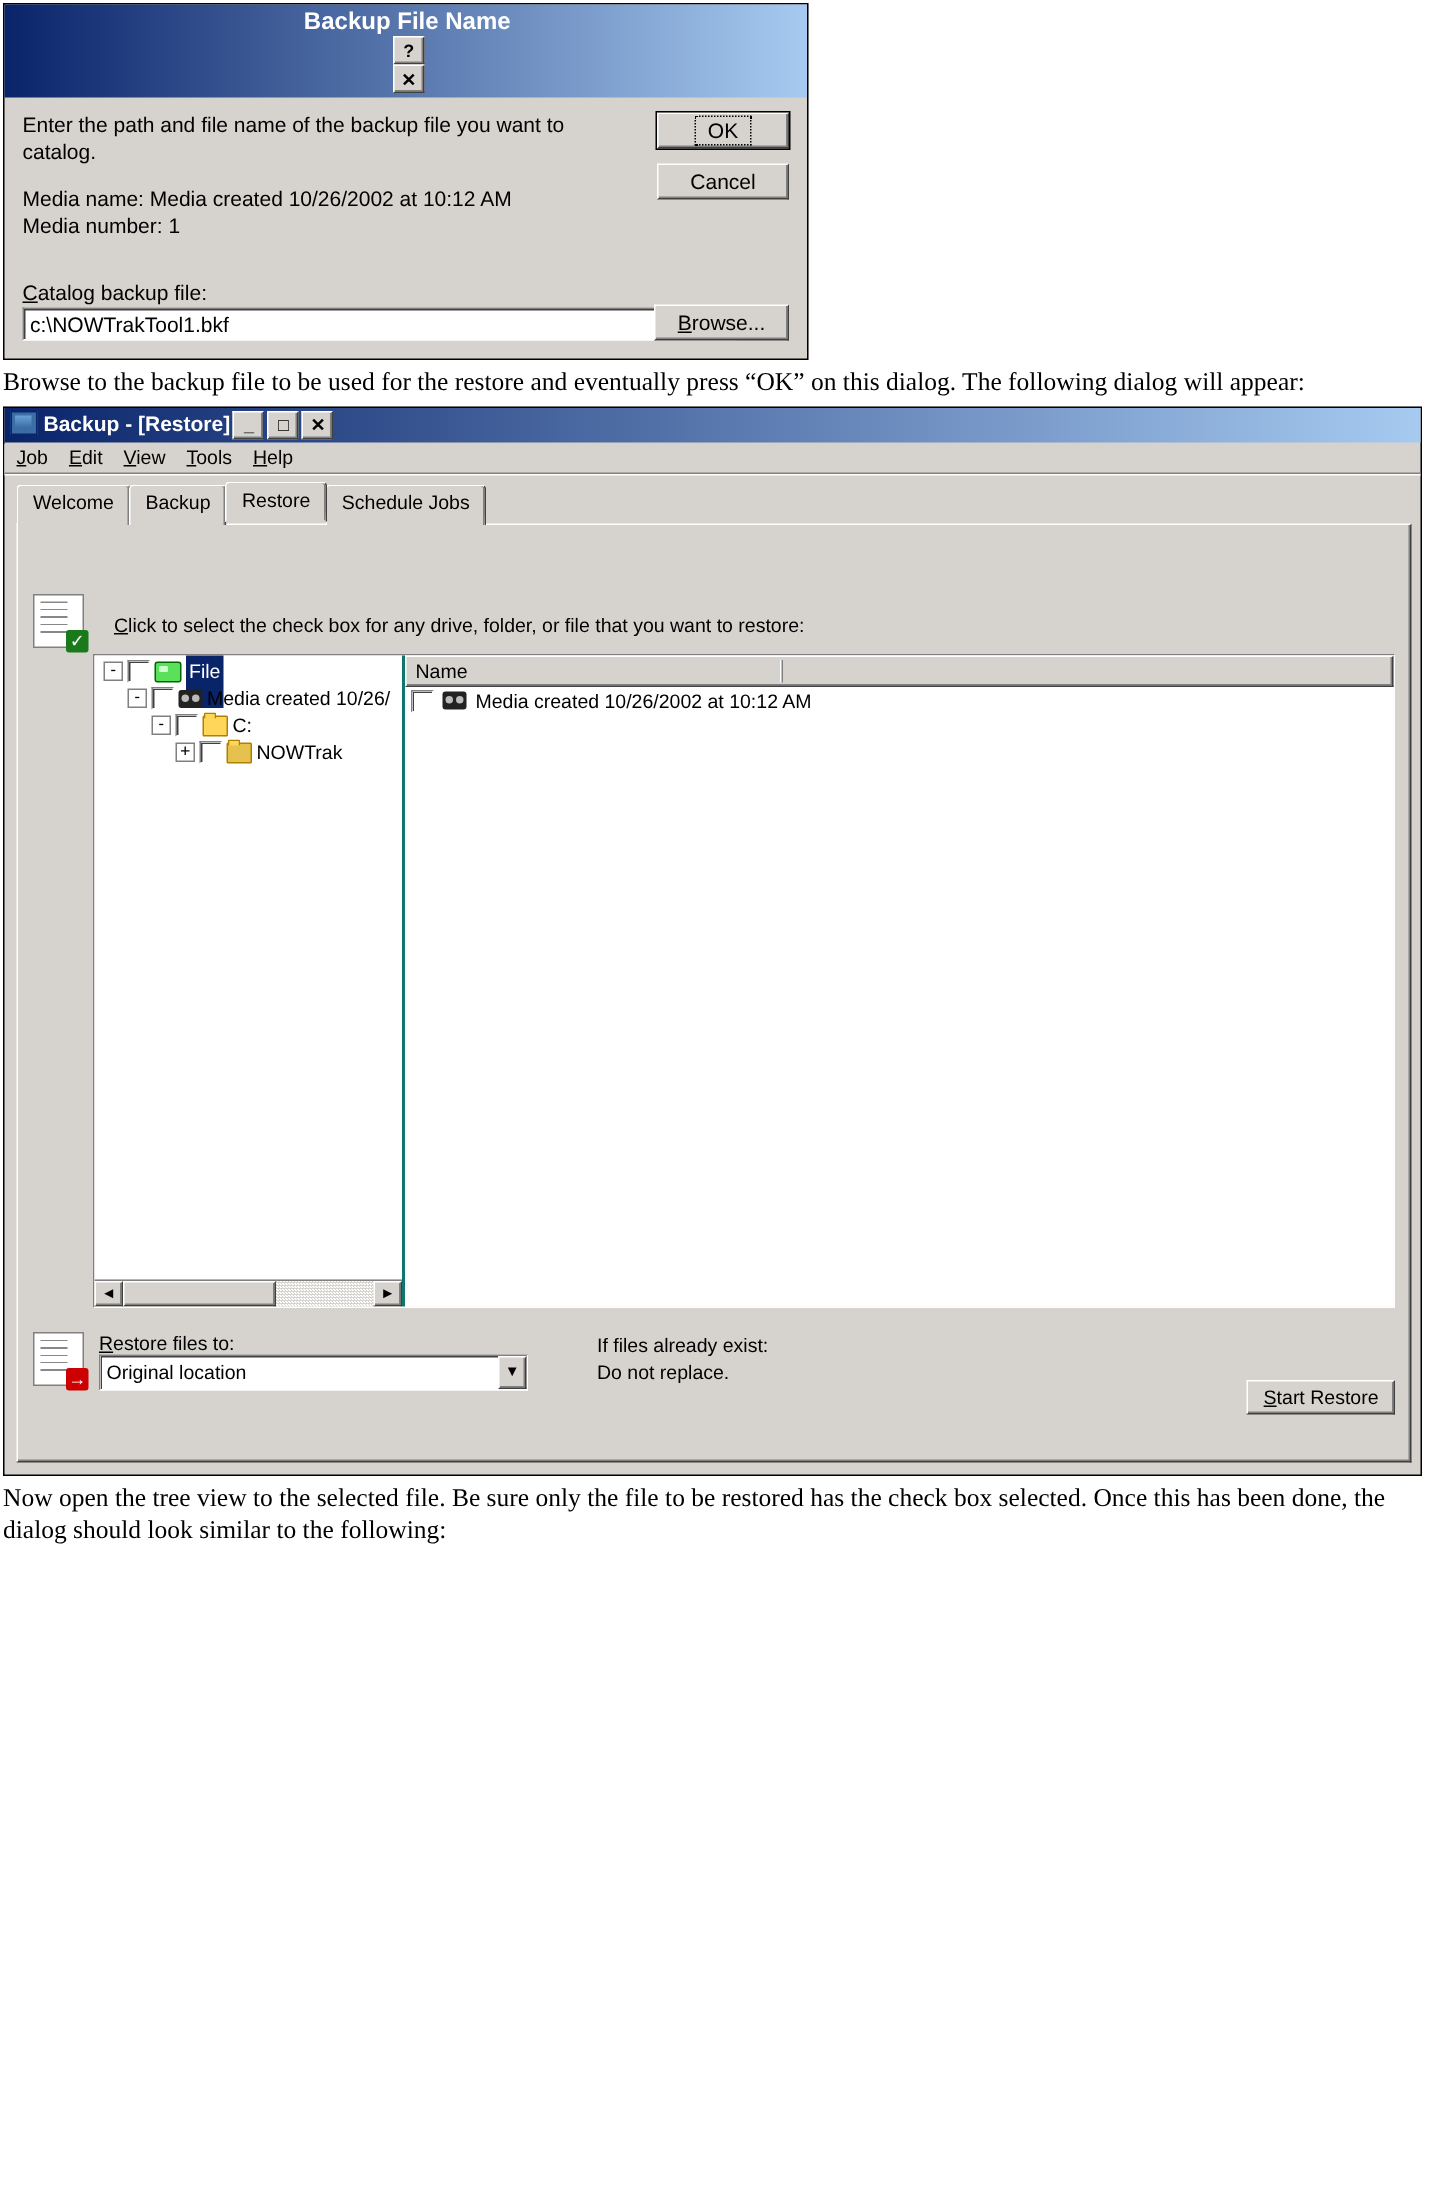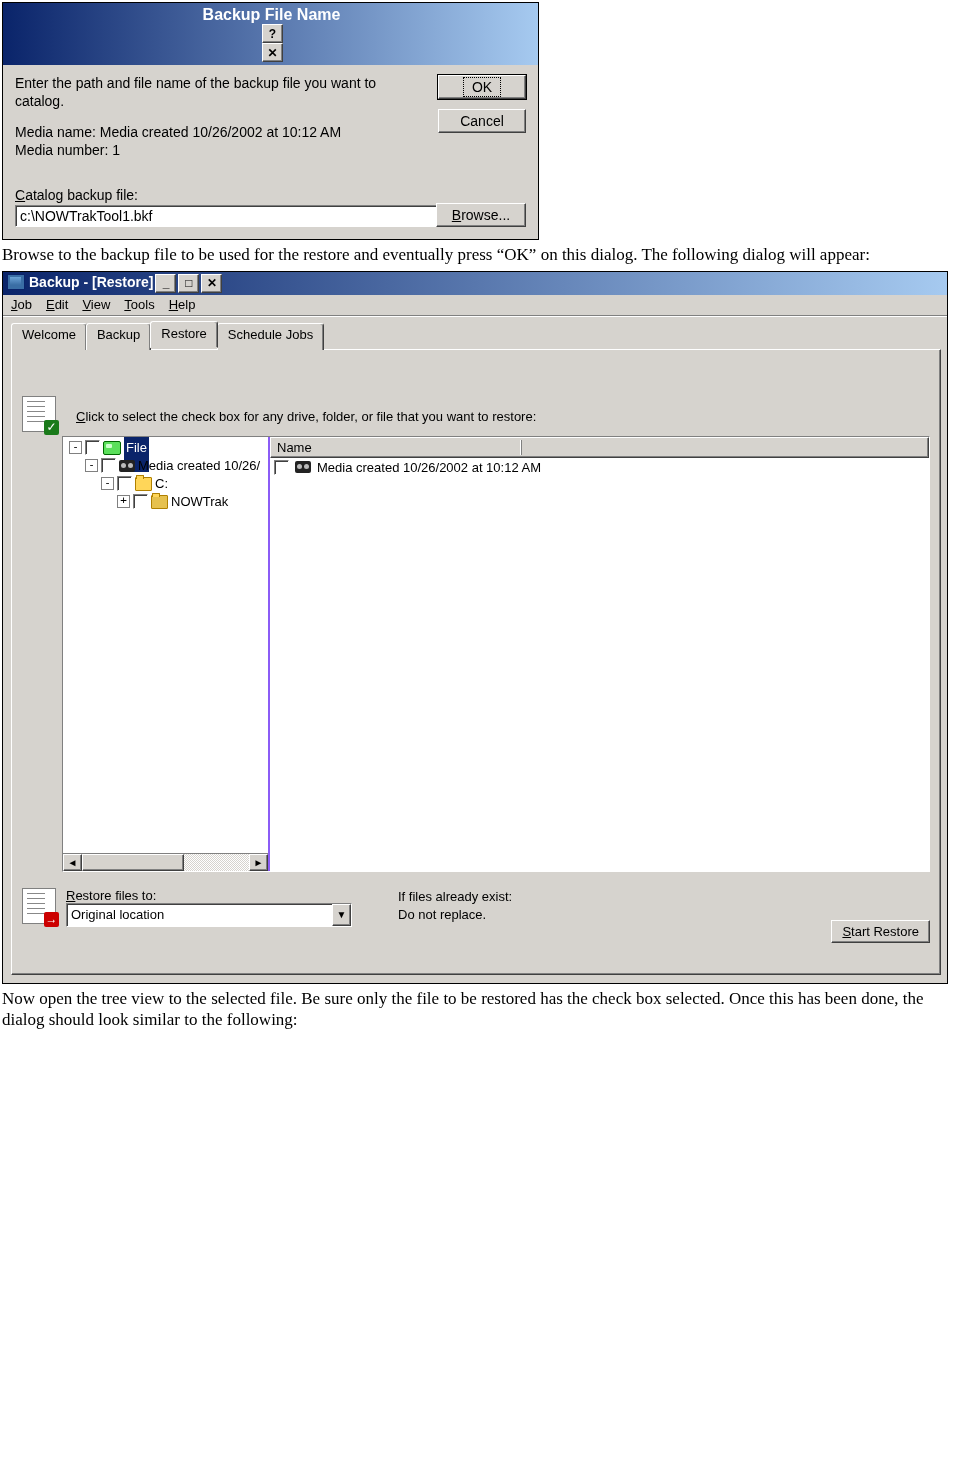--- a/index.html
+++ b/index.html
@@ -244,21 +244,21 @@
     margin-left: 40px;
   }
   .tree-pane {
     width: 205px;
     position: relative;
     background:#fff;
     overflow: hidden;
   }
   .list-pane {
     flex: 1;
-    border-left: 2px solid #8b5cf6;
+    border-left: 2px solid #0f766e;
     background:#fff;
   }
   .list-header {
     background: #d6d3ce;
     border: 1px solid;
     border-color: #fff #404040 #404040 #fff;
     box-shadow: inset -1px -1px 0 #808080;
     padding: 2px 6px;
     font-size: 13px;
     display: flex;

